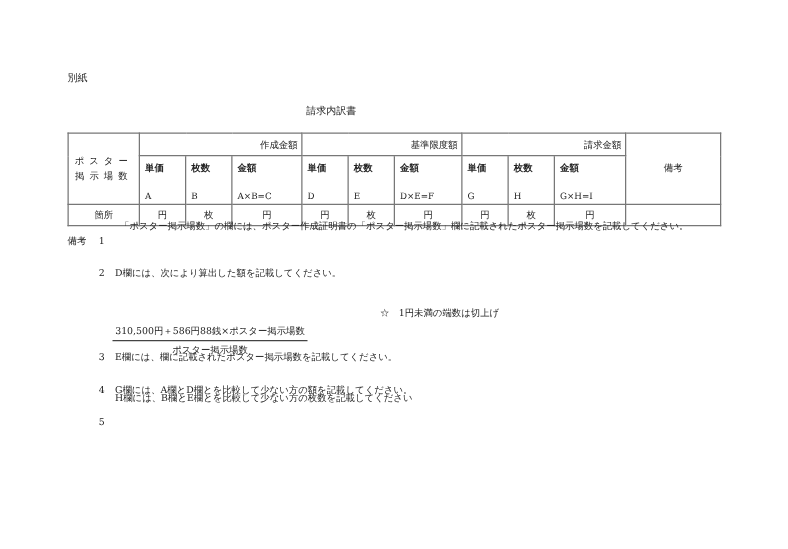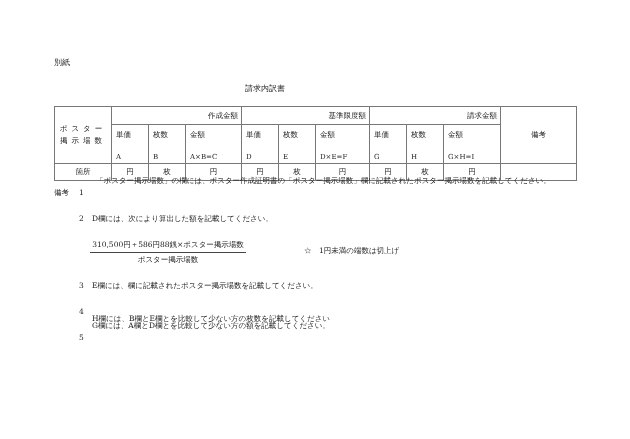--- a/index.html
+++ b/index.html
@@ -6,40 +6,40 @@
   body { width:630px; height:439px; position:relative; overflow:hidden;
          font-family:"DejaVu Serif", "Liberation Serif", serif; color:#222; font-size:7.5px; }
   .abs { position:absolute; white-space:nowrap; }
   #attach { left:54px; top:57px; font-size:8px;font-family:Liberation Mono, monospace; }
   #title { left:0; width:530px; top:83px; text-align:center; font-size:8px; }
 
   table.grid { position:absolute; left:54px; top:106px; border-collapse:collapse; table-layout:fixed; }
   table.grid td { border:1px solid #777; padding:0 3px; vertical-align:middle; font-size:7.5px; }
   .grp { text-align:right; height:17px; }
   .sub { height:38px; vertical-align:top !important; position:relative; }
-  .sub .lbl { position:absolute; top:5px; left:4px; }
+  .sub .lbl { position:absolute; top:5px; left:4px;font-weight:bold; }
   .sub .var { position:absolute; top:28px; left:4px; font-size:7px; }
   .unit { text-align:center; height:16px; }
   .poster { text-align:center; line-height:12px; letter-spacing:4px; }
   .remarks-head { text-align:center; }
 
   .note { font-size:7.5px; }
   #notes-label { left:54px; top:188px; }
   #n1num { left:79px; top:188px; }
   #n1 { left:96px; top:176px; }
   #n2num { left:79px; top:214px; }
   #n2 { left:92px; top:214px; }
   #frac { left:90px; top:240px; width:156px; }
-  #frac .num { text-align:center; border-bottom:1px solid #444; padding-bottom:2px; }
+  #frac .num { text-align:center; border-bottom:1px solid #444; padding-bottom:2px;margin-top:20px; }
   #frac .den { text-align:center; padding-top:2px; }
   #star { left:304px; top:246px; }
   #n3num { left:79px; top:281px; }
   #n3 { left:92px; top:281px; }
   #n4num { left:79px; top:307px; }
-  #n4 { left:92px; top:307px;margin-top:14px; }
+  #n4 { left:92px; top:307px; }
   #n5num { left:79px; top:333px; }
   #n5 { left:92px; top:314px; }
 </style>
 </head>
 <body>
 
 <div class="abs" id="attach">別紙</div>
 <div class="abs" id="title">請求内訳書</div>
 
 <table class="grid">

